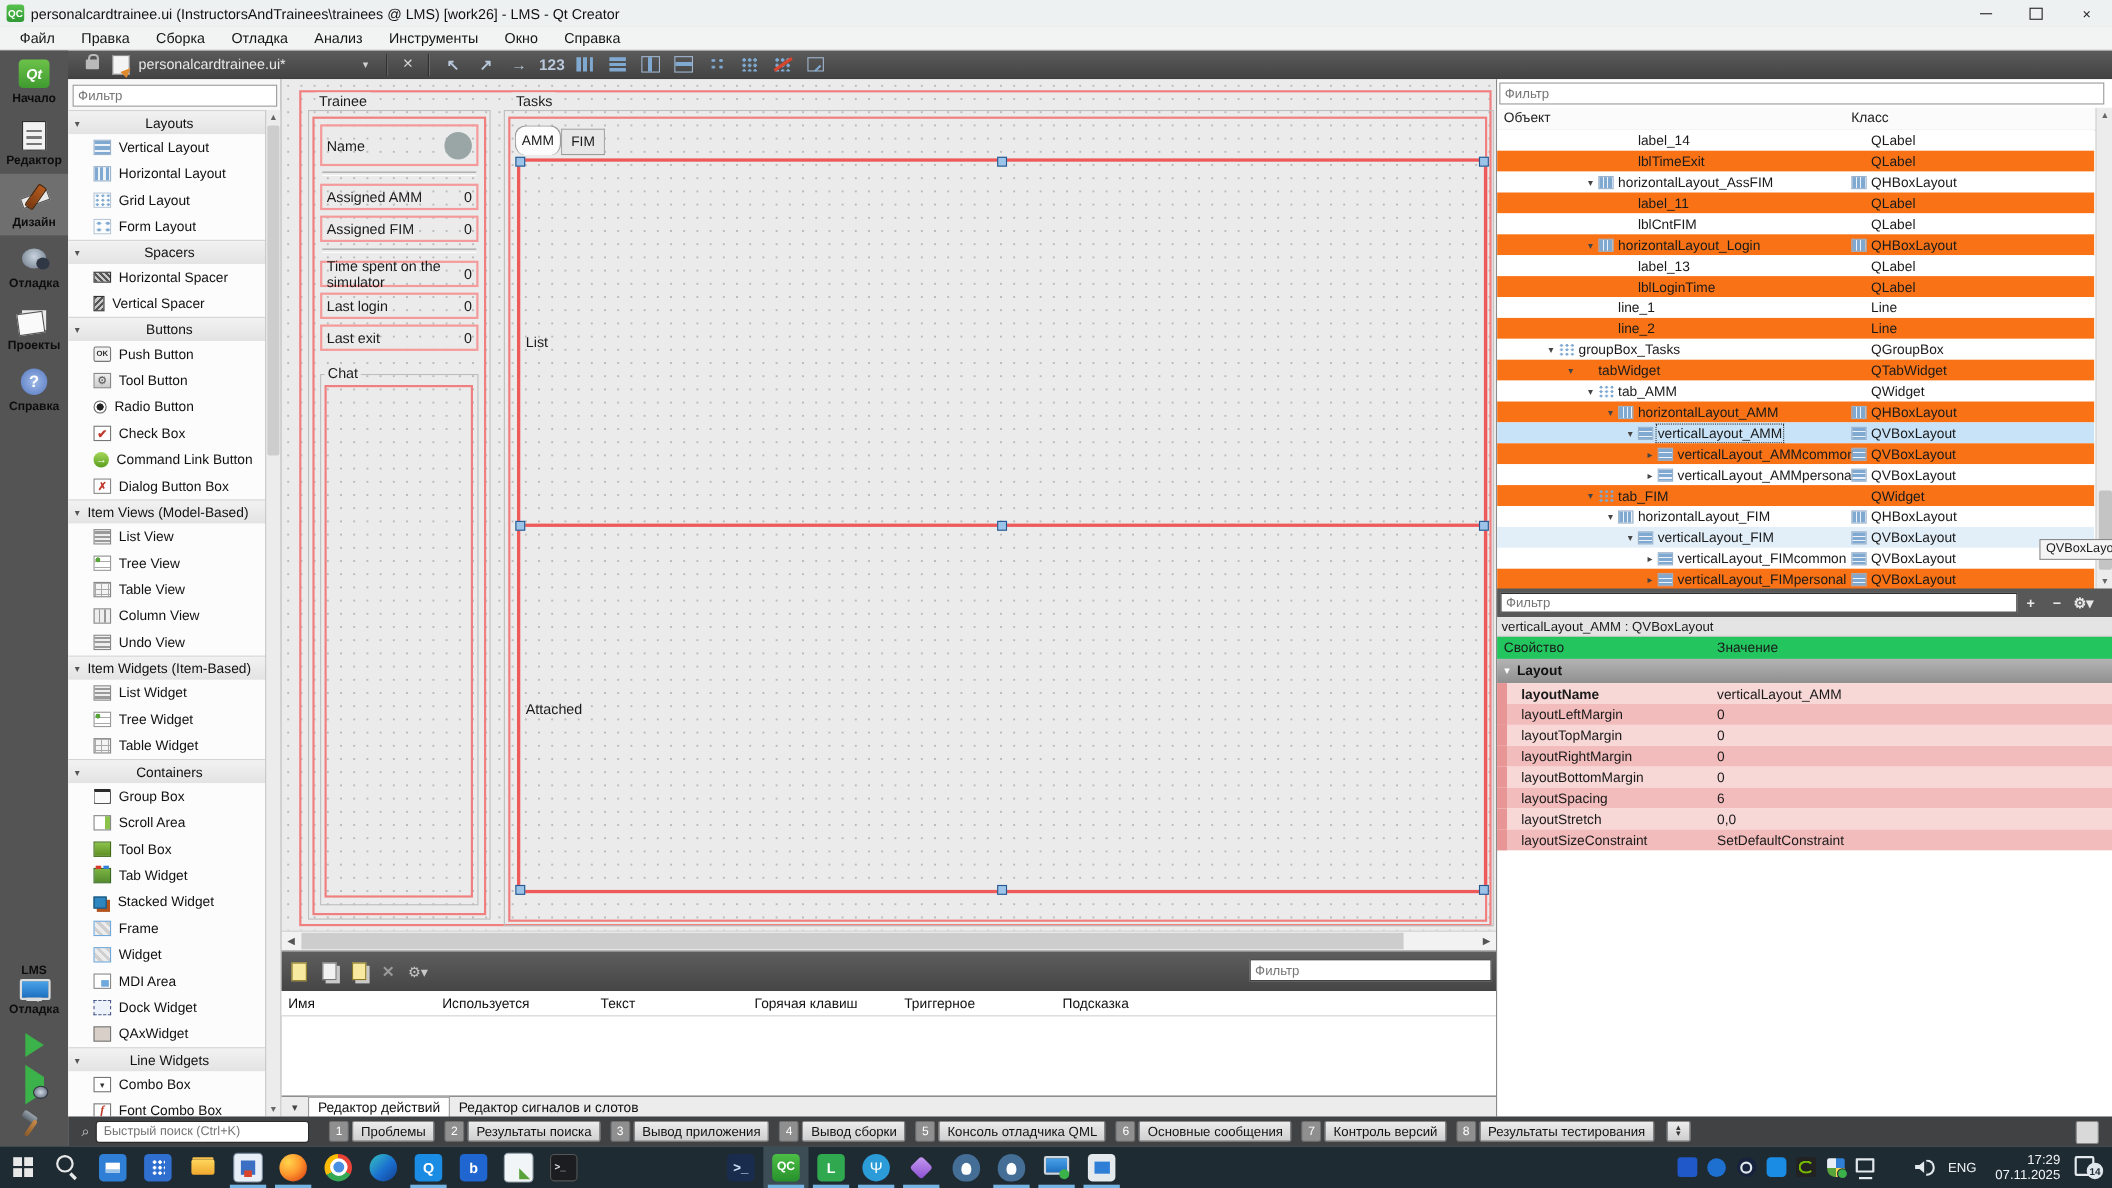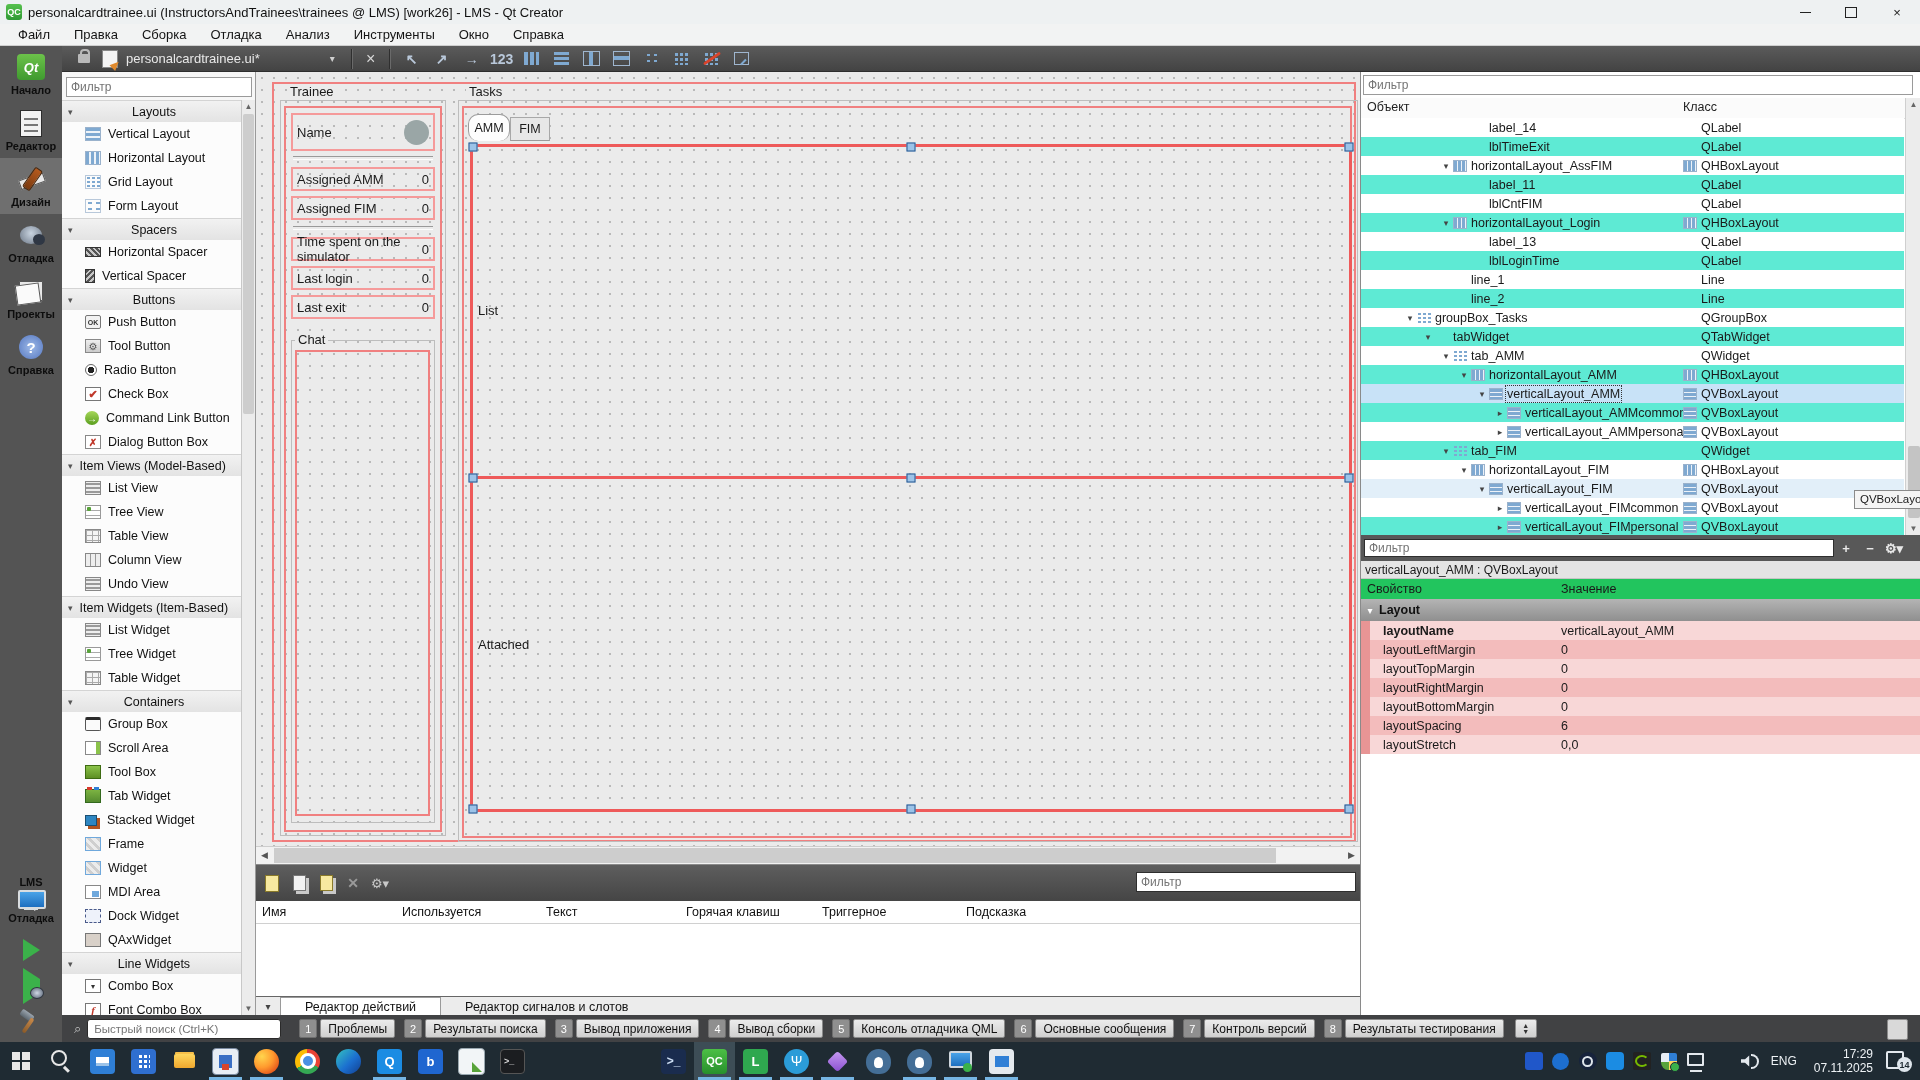--- a/index.html
+++ b/index.html
@@ -140,21 +140,21 @@
   .hthumb{position:absolute;left:18px;top:1px;width:1002px;height:15px;background:#cdcdcd;}
 
   
   .rightpane{left:1360px;top:72px;width:560px;height:943px;background:#fff;border-left:1px solid #8a8a8a;box-sizing:border-box;}
   .oi-filter{position:absolute;left:2px;top:3px;width:540px;height:18px;border:1px solid #9a9a9a;background:#fff;font-size:12px;padding:0 4px;font-family:"Liberation Sans",sans-serif;}
   .oi-head{position:absolute;left:0;top:26px;width:560px;height:20px;background:#fbfbfb;border-bottom:1px solid #e0e0e0;font-size:12.5px;color:#222;}
   .oi-head .c1{position:absolute;left:6px;top:2px;}
   .oi-head .c2{position:absolute;left:322px;top:2px;}
   .oi-rows{position:absolute;left:0;top:46px;width:543px;height:418px;overflow:hidden;}
   .oi-row{position:relative;height:19px;display:flex;align-items:center;font-size:12.5px;background:#fff;}
-  .oi-row.alt{background:#5eead4;}
+  .oi-row.alt{background:#f97316;}
   .oi-row.sel{background:#c8e2f7;}
   .oi-row.hov{background:#e2eff9;}
   .oi-exp{width:14px;font-size:9px;color:#444;flex:none;text-align:center;}
   .oi-ic{width:14px;height:12px;margin-right:4px;flex:none;}
   .oi-ic[data-ic="vbox"]{background:repeating-linear-gradient(to bottom,#7fa9d1 0 3px,#edf2f8 3px 4px);border:1px solid #9ab2cc;box-sizing:border-box;}
   .oi-ic[data-ic="hbox"]{background:repeating-linear-gradient(to right,#7fa9d1 0 3px,#edf2f8 3px 4px);border:1px solid #9ab2cc;box-sizing:border-box;}
   .oi-ic[data-ic="grid"]{background-image:radial-gradient(#7fa9d1 1.4px,transparent 1.5px);background-size:5px 4px;}
   .oi-name{white-space:nowrap;}
   .oi-row.sel .oi-name{outline:1px dotted #333;outline-offset:1px;}
   .oi-cls{position:absolute;left:322px;display:flex;align-items:center;white-space:nowrap;}
@@ -188,21 +188,21 @@
   .ae-page{width:12px;height:15px;background:#f7e9a0;border:1px solid #8a7a2a;}
   .ae-pages{width:11px;height:14px;background:#f2f2f2;border:1px solid #777;box-shadow:3px 3px 0 #c9c9c9;}
   .ae-pages.y{background:#f7e9a0;border-color:#8a7a2a;}
   .ae-x{color:#9a9a9a;font-size:14px;font-weight:bold;}
   .ae-wrench{color:#c8c8c8;font-size:13px;}
   .ae-filter{position:absolute;left:880px;top:7px;width:210px;height:18px;border:1px solid #2e2e2e;background:#fff;font-size:12px;padding:0 4px;font-family:"Liberation Sans",sans-serif;}
   .ae-header{position:absolute;left:0;top:36px;width:1104px;height:22px;background:#fff;border-bottom:1px solid #d0d0d0;font-size:12.5px;color:#111;}
   .ae-header span{position:absolute;top:4px;}
   .ae-tabbar{position:absolute;left:0;top:131px;width:1104px;height:20px;background:#ececec;border-top:1px solid #666;box-sizing:border-box;display:flex;align-items:stretch;}
   .ae-chev{width:24px;color:#444;font-size:10px;display:flex;align-items:center;justify-content:center;}
-  .ae-tab{padding:0 24px;font-size:12.5px;display:flex;align-items:center;color:#111;}
+  .ae-tab{padding:0 8px;font-size:12.5px;display:flex;align-items:center;color:#111;}
   .ae-tab.on{background:#fff;border:1px solid #9a9a9a;border-bottom:none;}
 
   
   .statusbar{left:62px;top:1015px;width:1858px;height:27px;background:#414244;display:flex;align-items:center;}
   .sb-search-ic{color:#c8c8c8;font-size:13px;margin-left:12px;}
   .sb-search{margin-left:6px;width:180px;height:18px;border-radius:3px;border:1px solid #2a2a2a;background:#fff;font-size:11.5px;padding:0 6px;font-family:"Liberation Sans",sans-serif;}
   .sb-panels{display:flex;align-items:center;gap:9px;margin-left:18px;}
   .sb-panel{display:flex;align-items:center;gap:3px;}
   .sb-num{width:16px;height:17px;background:#8f8f8f;color:#fff;font-size:11px;display:flex;align-items:center;justify-content:center;border-radius:2px;border:1px solid #6e6e6e;}
   .sb-btn{height:17px;background:linear-gradient(#ececec,#cfcfcf);border:1px solid #8a8a8a;border-radius:2px;color:#111;font-size:12px;display:flex;align-items:center;padding:0 7px;}
@@ -1090,20 +1090,24 @@
         <div class="prop-row alt">
           <span class="prop-name">layoutSpacing</span>
           <span class="prop-val">6</span>
         </div>
 
         <div class="prop-row">
           <span class="prop-name">layoutStretch</span>
           <span class="prop-val">0,0</span>
         </div>
 
+        <div class="prop-row alt">
+          <span class="prop-name">layoutSizeConstraint</span>
+          <span class="prop-val">SetDefaultConstraint</span>
+        </div>
 
     </div>
   </div>
 
   <div class="abs actioned">
     <div class="ae-toolbar">
       <span class="ae-ic">
           <span class="ae-page"></span>
         </span>
       <span class="ae-ic">

